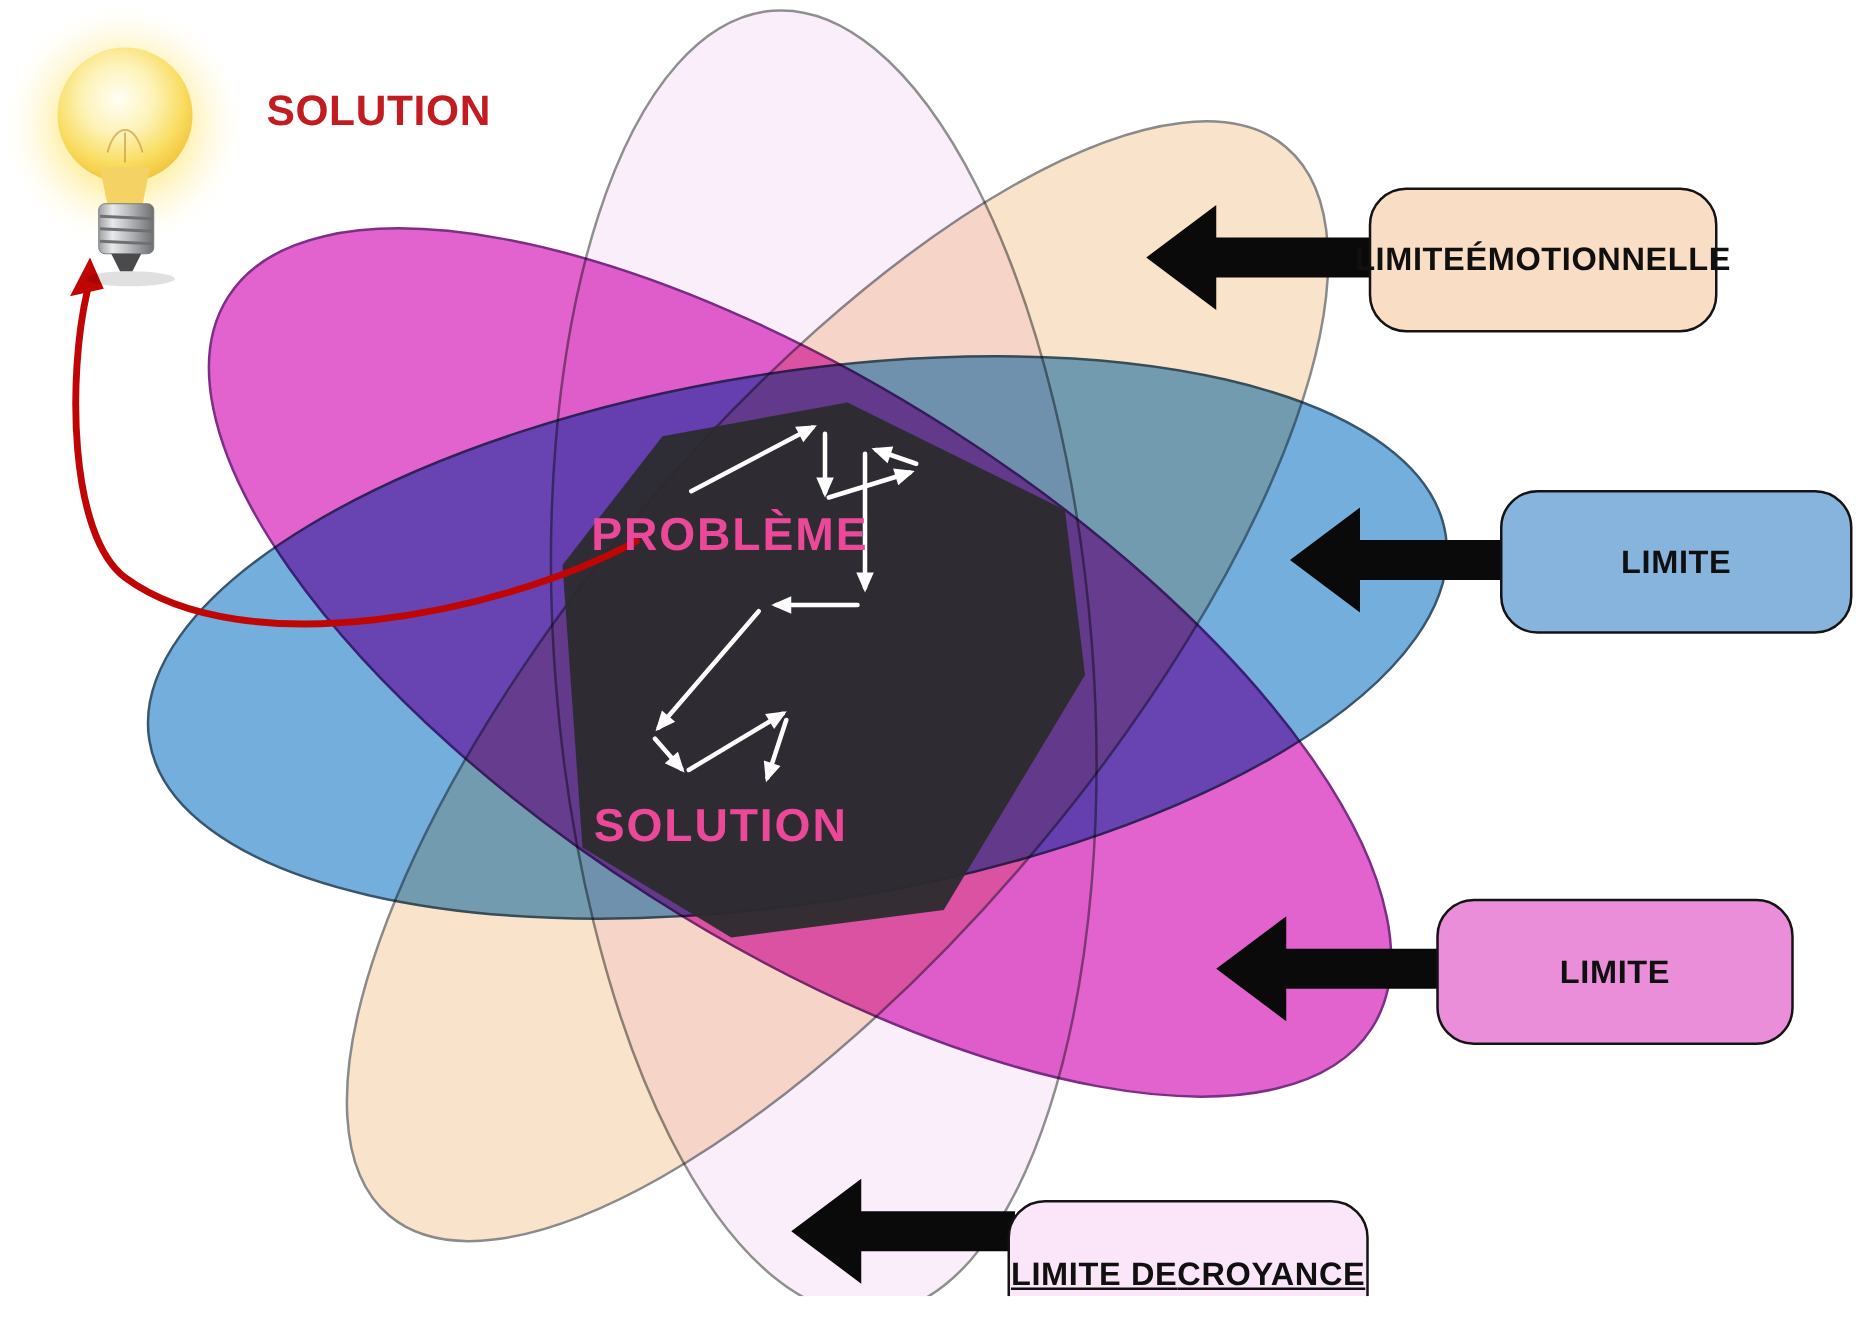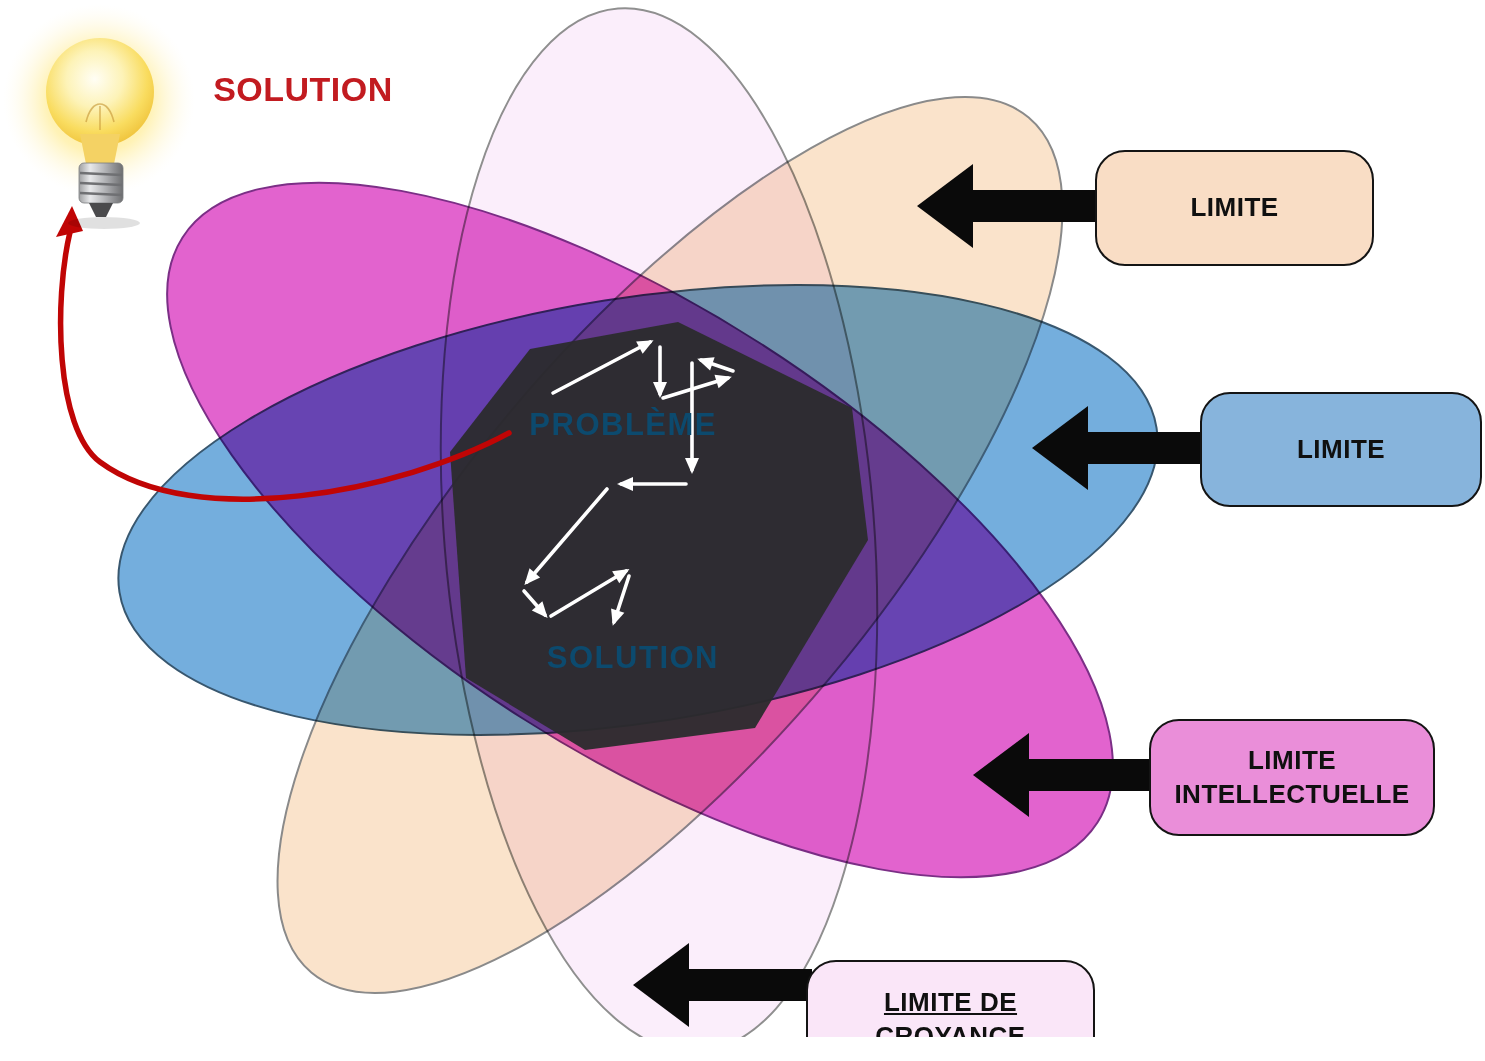--- a/index.html
+++ b/index.html
@@ -11,28 +11,28 @@
     font-family:"Liberation Sans", sans-serif;
   }
   .stage svg{position:absolute;left:0;top:0;}
   .orbit{mix-blend-mode:multiply;}
   .title{
     position:absolute;left:188px;top:68px;width:230px;
     text-align:center;font-size:34px;font-weight:800;
     line-height:1.25;letter-spacing:.5px;
   }
   .hex-label{
-    position:absolute;width:244px;text-align:right;
-    color:#0c4a6e;font-size:31px;font-weight:700;letter-spacing:1.5px;
+    position:absolute;width:244px;text-align:left;
+    color:#ec4899;font-size:37px;font-weight:700;letter-spacing:1.5px;
   }
   .hex-label.problem{left:473px;top:407px;}
   .hex-label.solution{left:475px;top:640px;}
   .limit-box{
     position:absolute;
-    display:flex;flex-direction:column;justify-content:center;align-items:center;
+    display:flex;flex-direction:row;justify-content:center;align-items:center;
     border:2px solid #141414;border-radius:30px;
     font-size:26px;font-weight:700;line-height:1.28;letter-spacing:.5px;
     text-align:center;
   }
   .limit-box.b1{left:1095px;top:150px;width:275px;height:112px;}
   .limit-box.b2{left:1200px;top:392px;width:278px;height:111px;}
   .limit-box.b3{left:1149px;top:719px;width:282px;height:113px;}
   .limit-box.b4{left:806px;top:960px;width:285px;height:115px;text-decoration:underline;}
 </style>
 </head>
@@ -113,26 +113,26 @@
 
   <div class="title" style="color: rgb(194, 27, 32);">
     <div>SOLUTION</div>
   </div>
 
   <div class="hex-label problem">PROBLÈME</div>
   <div class="hex-label solution">SOLUTION</div>
 
   <div class="limit-box b1" style="background-color: rgb(249, 221, 197); color: rgb(16, 16, 16);">
     <div>LIMITE</div>
+    <div>ÉMOTIONNELLE</div>
   </div>
   <div class="limit-box b2" style="background-color: rgb(135, 180, 220); color: rgb(16, 16, 16);">
     <div>LIMITE</div>
   </div>
   <div class="limit-box b3" style="background-color: rgb(234, 142, 217); color: rgb(16, 16, 16);">
     <div>LIMITE</div>
-    <div>INTELLECTUELLE</div>
   </div>
   <div class="limit-box b4" style="background-color: rgb(250, 230, 248); color: rgb(16, 16, 16);">
     <div>LIMITE DE</div>
     <div>CROYANCE</div>
   </div>
 
 </div>
 
 </body></html>

